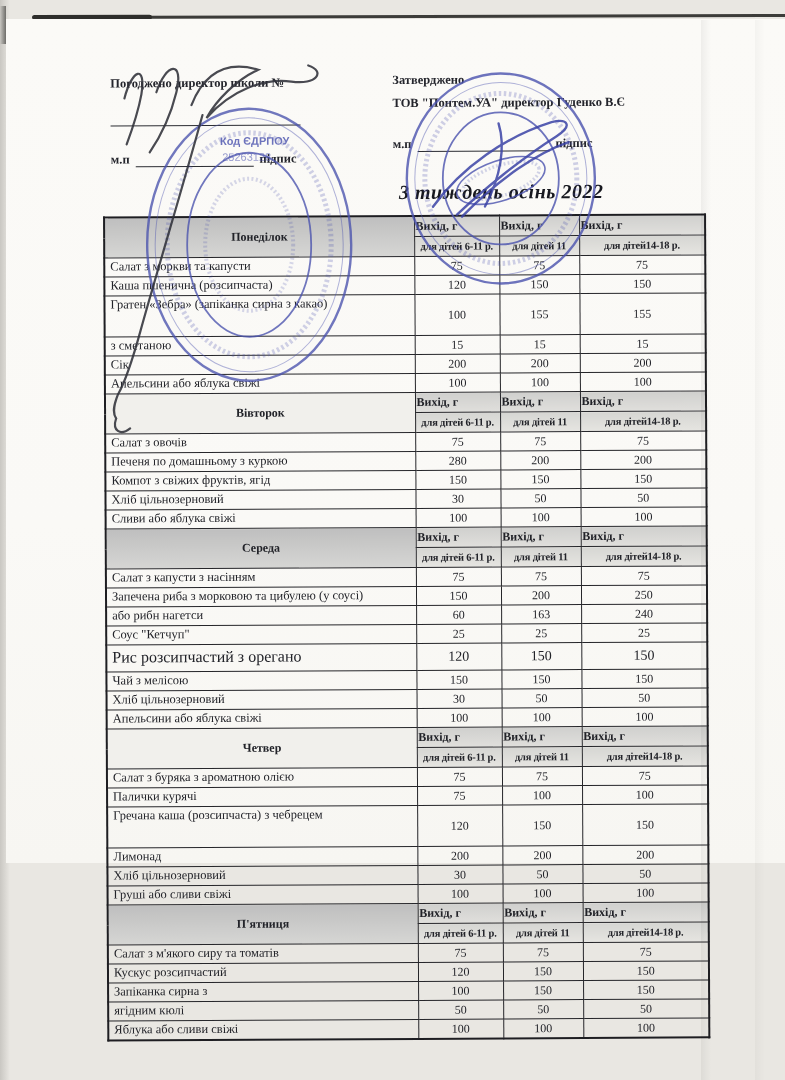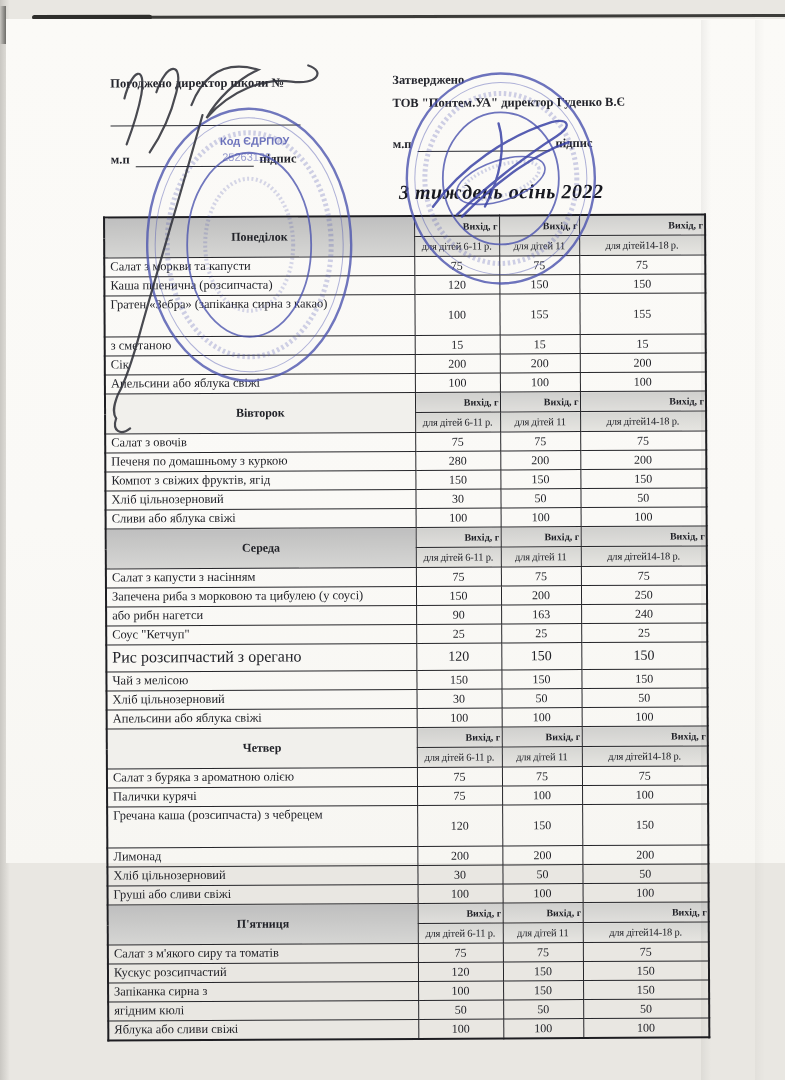--- a/index.html
+++ b/index.html
@@ -35,22 +35,22 @@
   .week-title{position:absolute;left:392px;top:162px;font-size:20px;font-weight:bold;font-style:italic;letter-spacing:.5px;color:#17181f;}
   
   .overlay{position:absolute;left:0;top:0;pointer-events:none;}
   
   table.menu{position:absolute;left:96px;top:196px;width:601px;border-collapse:collapse;table-layout:fixed;}
   table.menu td{border:1.6px solid #26262a;overflow:hidden;}
   table.menu{border:2.4px solid #1e1e22;}
   td.day{ text-align:center;font-weight:bold;font-size:12px;vertical-align:middle;}
   td.day.sh{background:linear-gradient(180deg,#bfbfbf,#d6d6d4);}
   td.day.nsh{background:#f1f0ec;}
-  td.hout{background:linear-gradient(180deg,#d0d0ce,#e0dfdc);text-align:right;font-weight:bold;font-size:10px;height:17px;}
-  td.hsub{background:linear-gradient(180deg,#d6d6d3,#e6e5e1);text-align:center;font-weight:normal;font-size:10.5px;height:17px;white-space:nowrap;letter-spacing:-.2px;}
+  td.hout{background:linear-gradient(180deg,#d0d0ce,#e0dfdc);text-align:left;font-weight:bold;font-size:12px;height:17px;}
+  td.hsub{background:linear-gradient(180deg,#d6d6d3,#e6e5e1);text-align:center;font-weight:bold;font-size:10.5px;height:17px;white-space:nowrap;letter-spacing:-.2px;}
   td.dish{font-size:12.5px;padding:0 0 0 5px;vertical-align:top;white-space:nowrap;height:18px;line-height:16px;}
   td.num{text-align:center;font-size:12px;vertical-align:middle;}
   tr.tall td{height:38px;}
   tr.big td.dish{font-size:16px;font-weight:500;height:26px;line-height:24px;}
   tr.big td.num{font-size:14px;}
 </style>
 </head>
 <body>
 
 <div class="top-line"></div>
@@ -199,21 +199,21 @@
             <td class="num">75</td>
           </tr>
           <tr>
             <td class="dish">Запечена риба з морковою та цибулею (у соусі)</td>
             <td class="num">150</td>
             <td class="num">200</td>
             <td class="num">250</td>
           </tr>
           <tr>
             <td class="dish">або рибн нагетси</td>
-            <td class="num">90</td>
+            <td class="num">60</td>
             <td class="num">163</td>
             <td class="num">240</td>
           </tr>
           <tr>
             <td class="dish">Соус "Кетчуп"</td>
             <td class="num">25</td>
             <td class="num">25</td>
             <td class="num">25</td>
           </tr>
           <tr class="big">

